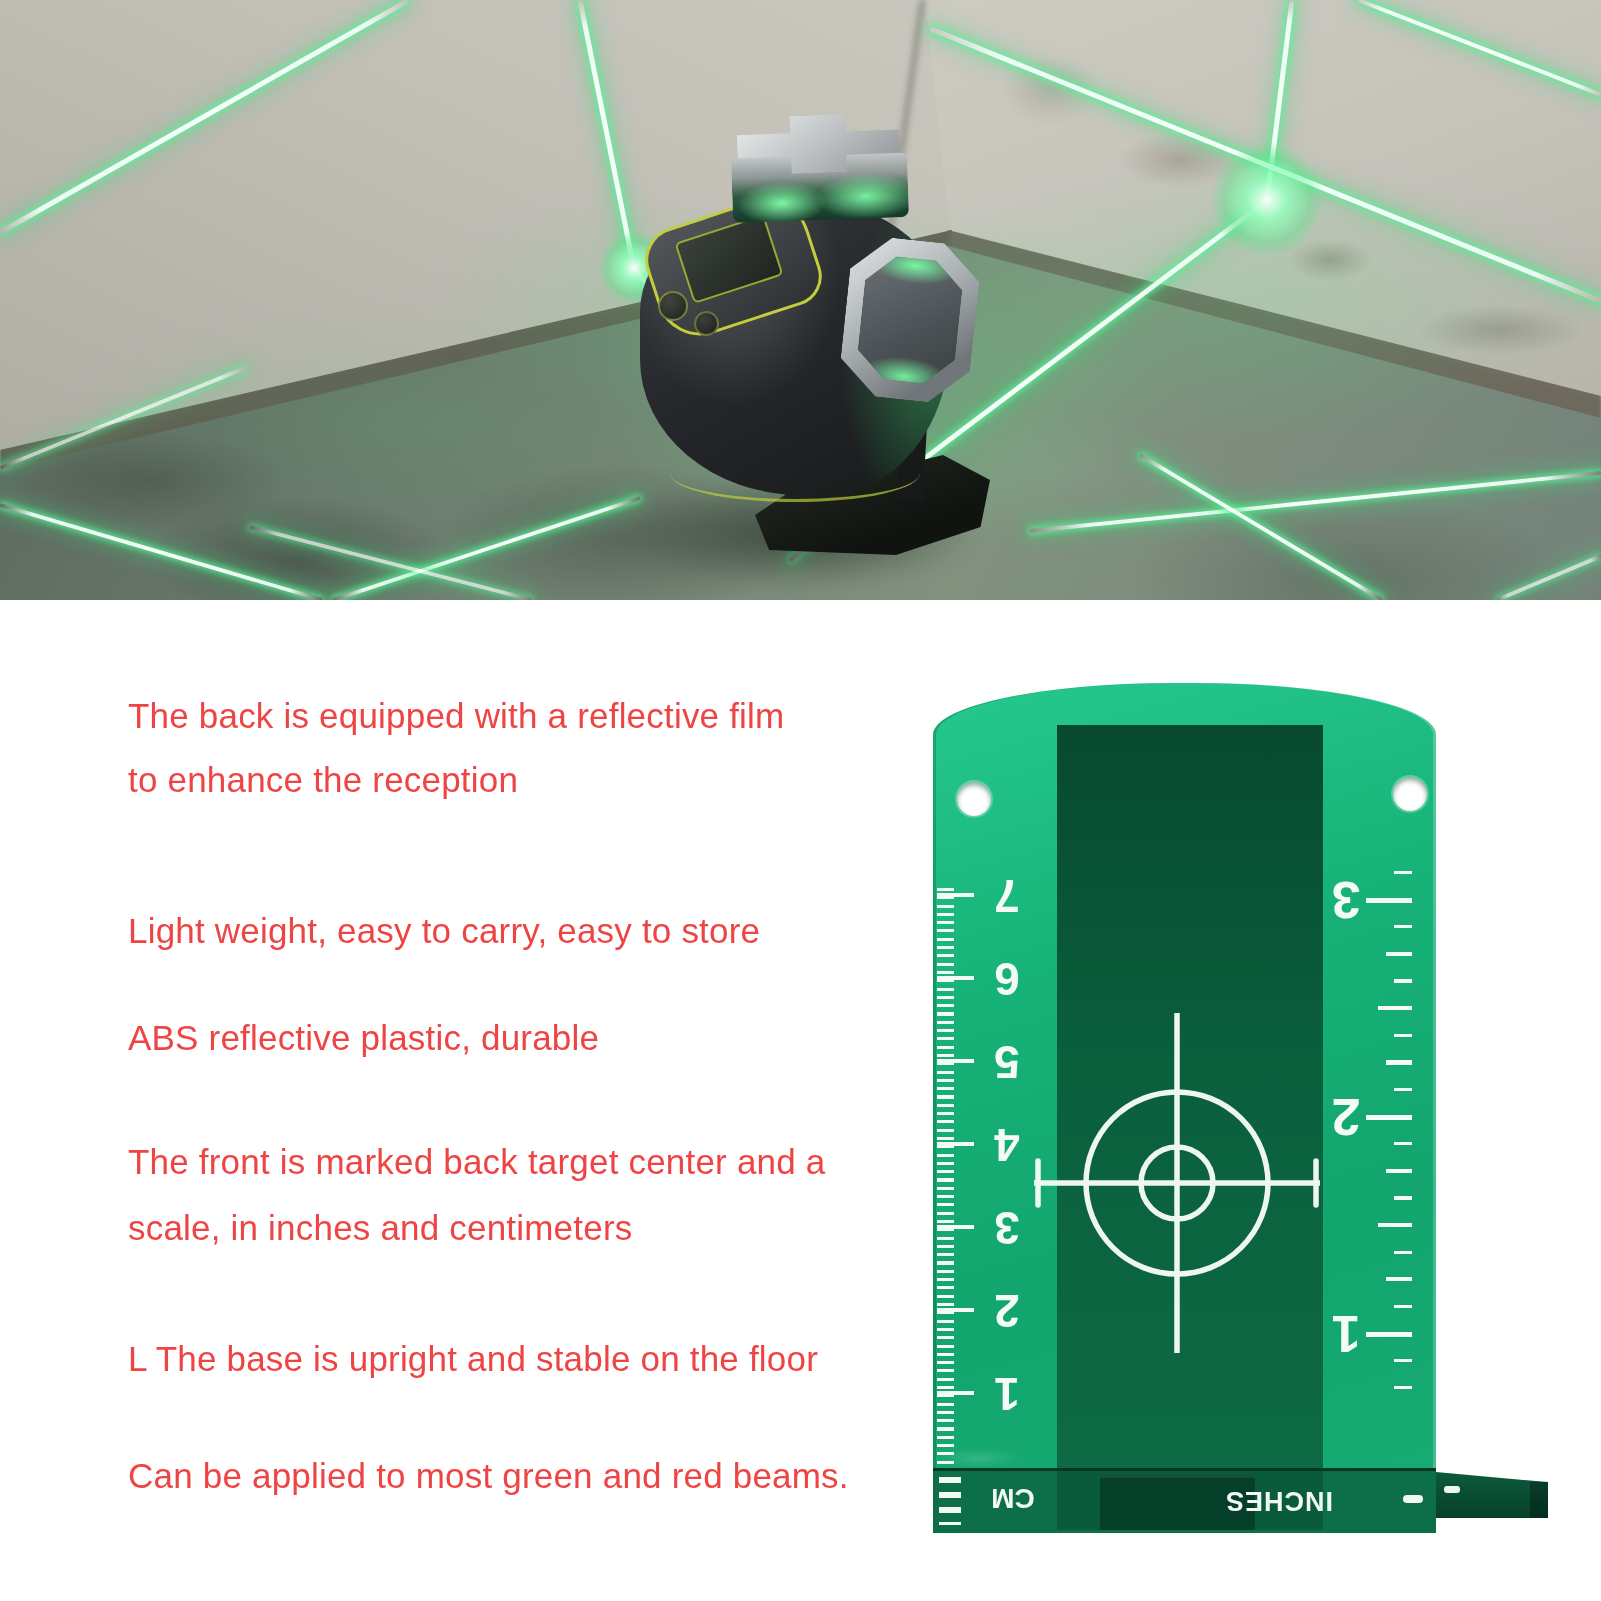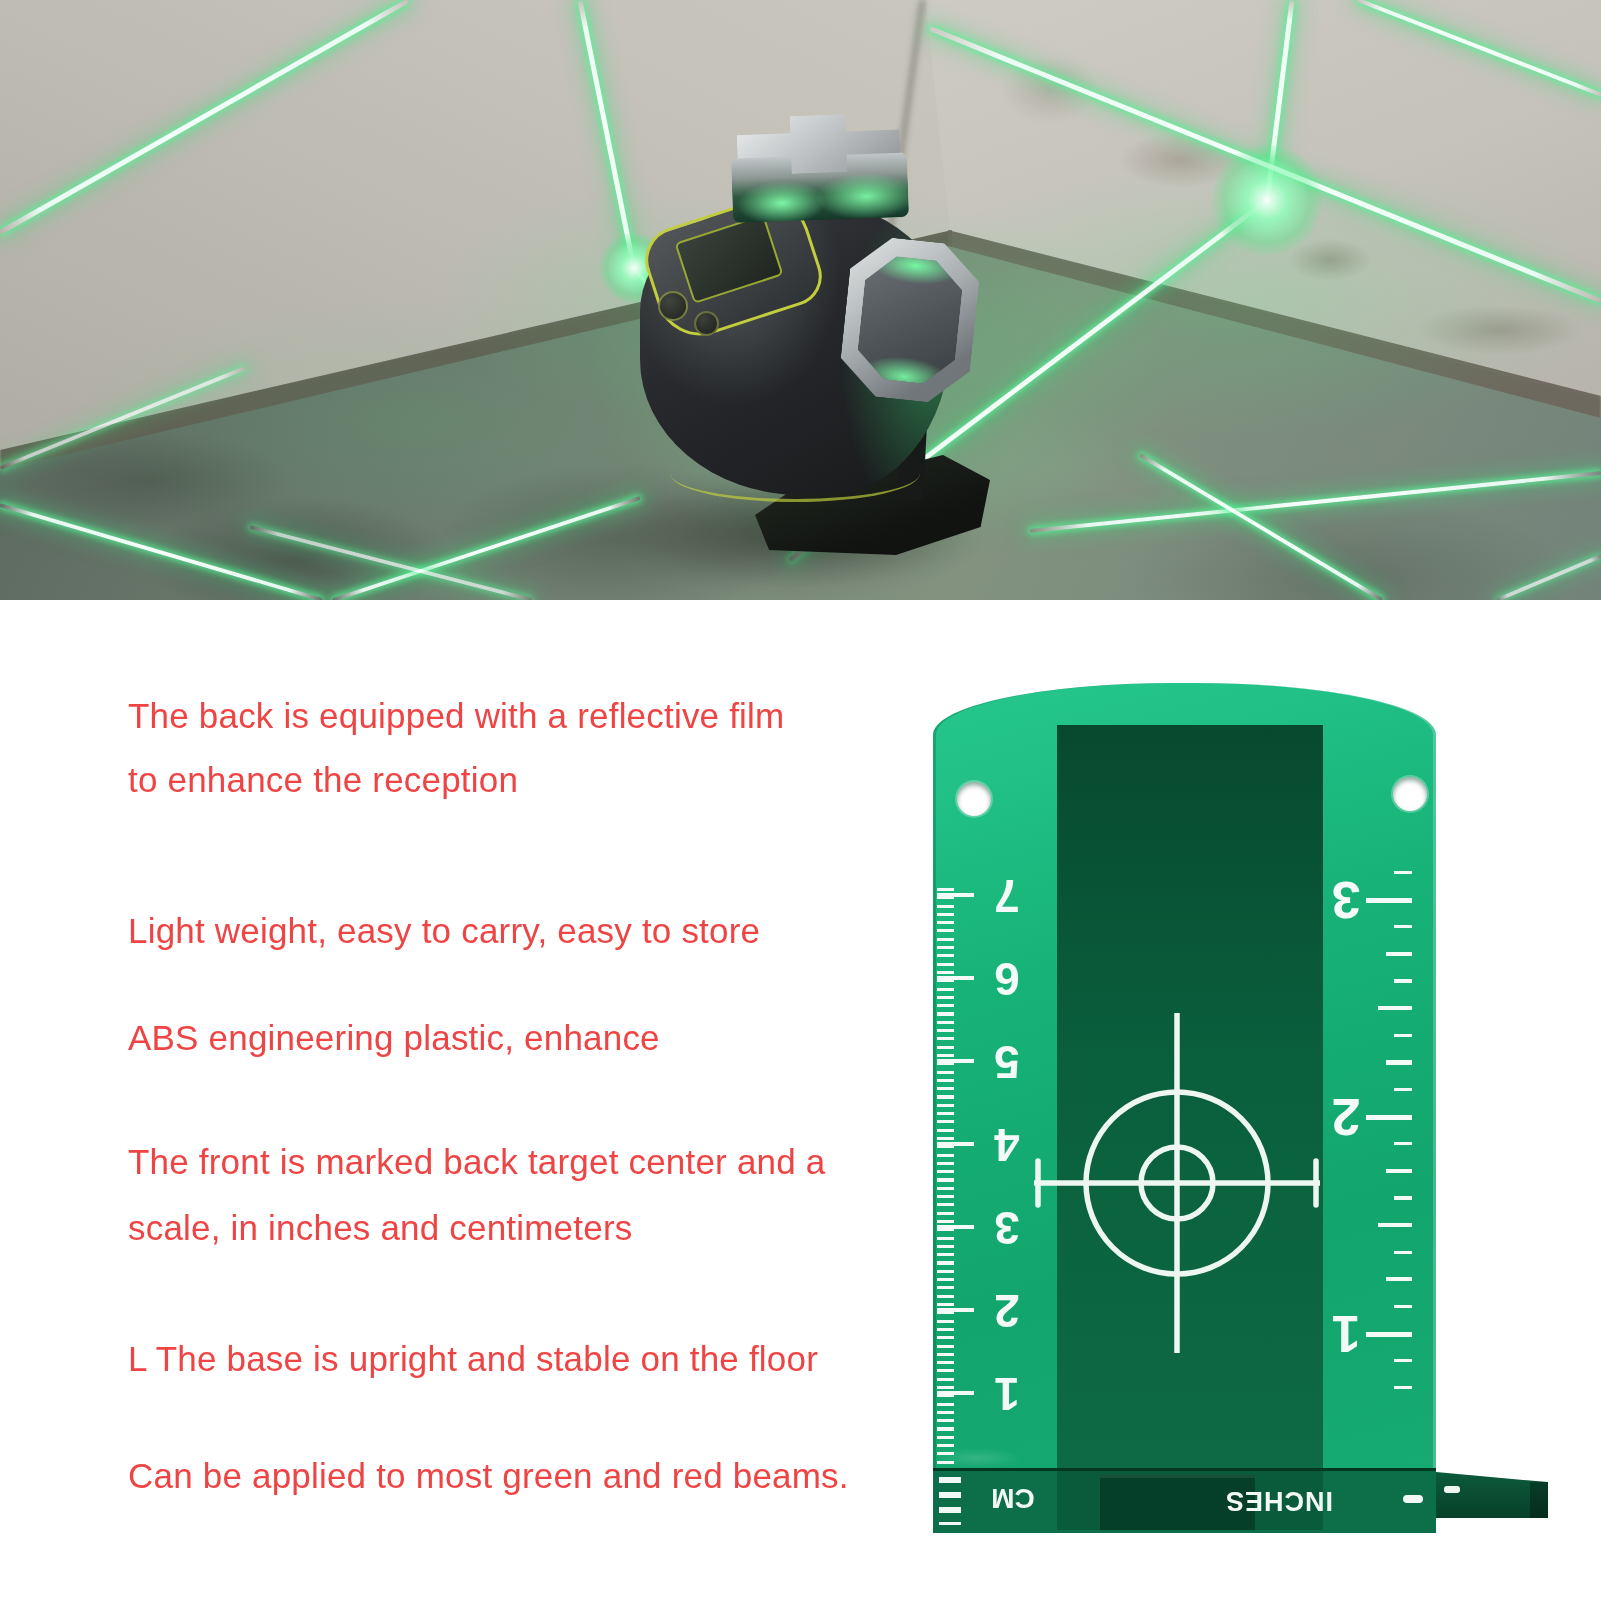--- a/index.html
+++ b/index.html
@@ -189,21 +189,21 @@
       <div class="dev dev-module-in"></div>
       <div class="dev dev-collar"></div>
       <div class="dev dev-cap"></div>
     </div>
   </div>
 
   <div>
     <div class="feat-line" style="top:695px;">The back is equipped with a reflective film</div>
     <div class="feat-line" style="top:759px;">to enhance the reception</div>
     <div class="feat-line" style="top:890px;margin-top:20px;">Light weight, easy to carry, easy to store</div>
-    <div class="feat-line" style="top:1017px;">ABS engineering plastic, enhance</div>
+    <div class="feat-line" style="top:1017px;">ABS reflective plastic, durable</div>
     <div class="feat-line" style="top:1141px;">The front is marked back target center and a</div>
     <div class="feat-line" style="top:1199px;margin-top:8px;">scale, in inches and centimeters</div>
     <div class="feat-line" style="top:1338px;">L The base is upright and stable on the floor</div>
     <div class="feat-line" style="top:1455px;">Can be applied to most green and red beams.</div>
   </div>
 
   <div class="plate">
     <div class="pl plate-face"></div>
     <div class="pl plate-band"></div>
     <div class="pl plate-sheen"></div>

